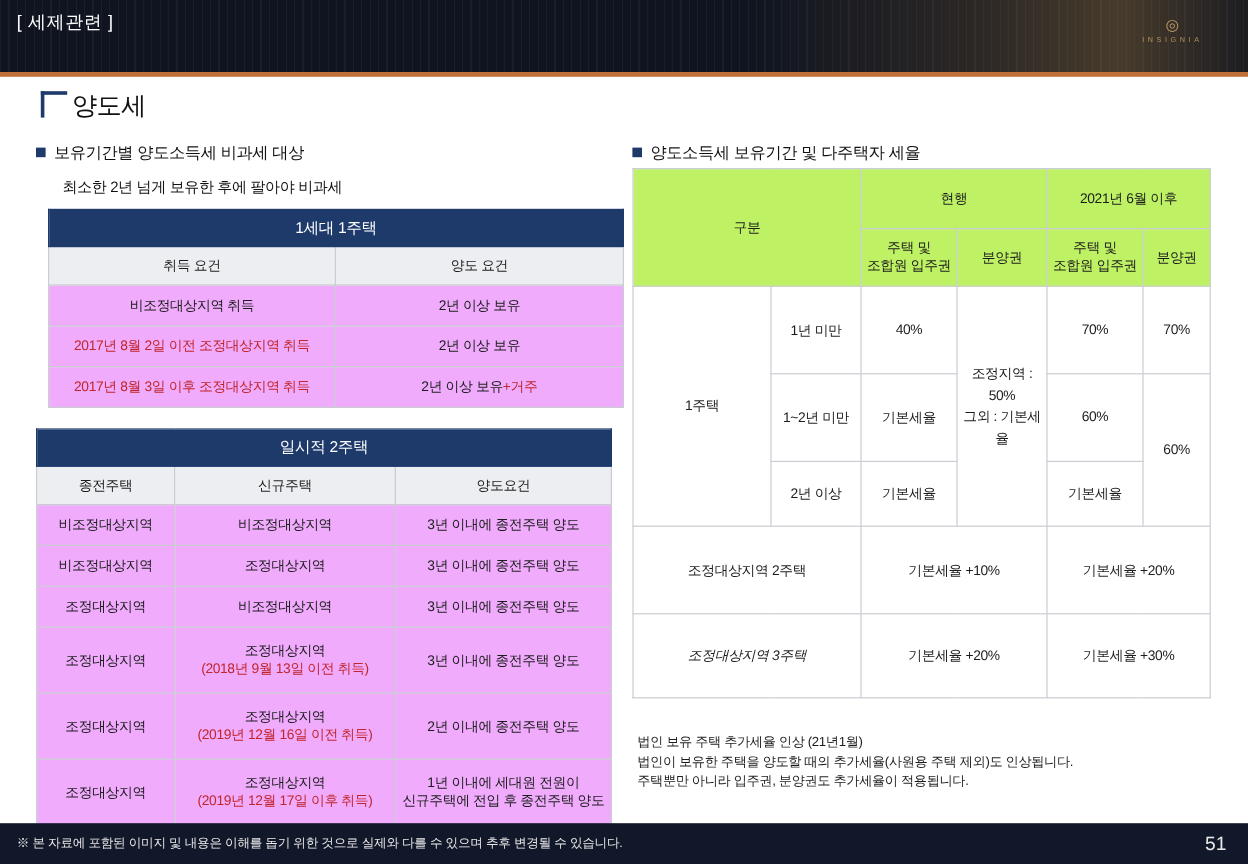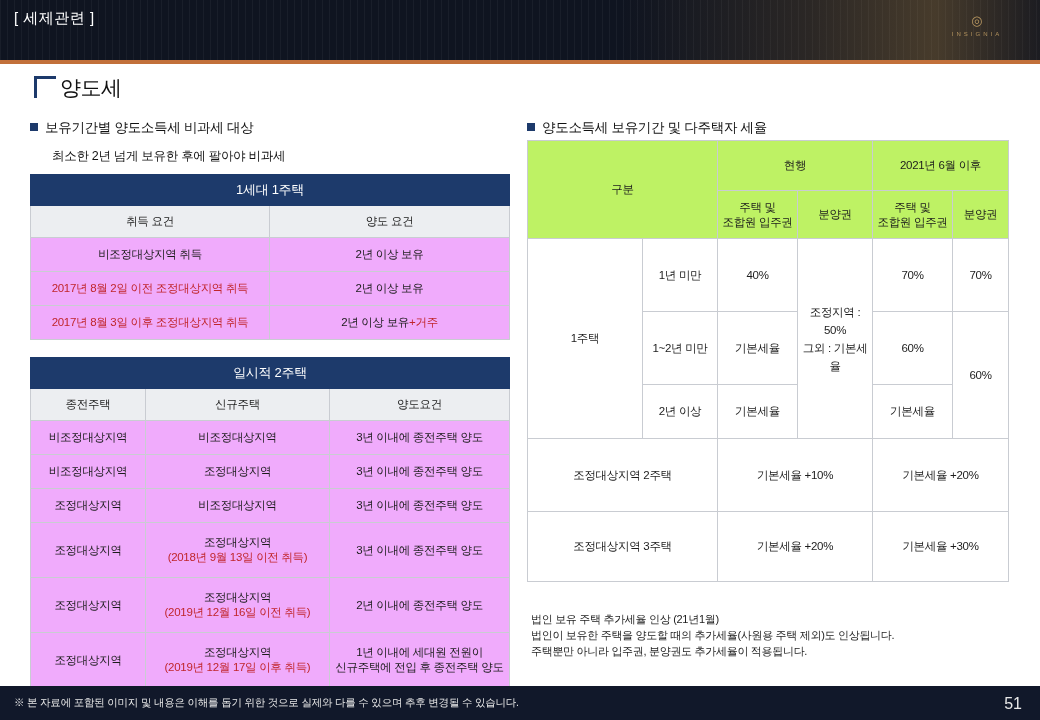--- a/index.html
+++ b/index.html
@@ -117,21 +117,21 @@
   <div class="page-title-wrap">
     <div class="corner-box"></div>
     <div class="page-title">양도세</div>
   </div>
 
   <div class="sec-head" style="left:30px; top:119px;">
     <span class="bullet"></span><span>보유기간별 양도소득세 비과세 대상</span>
   </div>
   <div class="sub-head" style="left:52px; top:148px;">최소한 2년 넘게 보유한 후에 팔아야 비과세</div>
 
-  <table class="tbl-left" style="left:30px; top:174px; width:479px;border-radius:23px;">
+  <table class="tbl-left" style="left:40px; top:174px; width:479px;border-radius:23px;">
     <colgroup>
         <col style="width:239px">
         <col style="width:240px">
       </colgroup>
     <tbody>
       <tr>
         <td class="band" colspan="2">1세대 1주택</td>
       </tr>
       <tr>
         <td class="hdr-cell">취득 요건</td>
@@ -262,21 +262,21 @@
         <td class="rc">기본세율</td>
         <td class="rc">기본세율</td>
       </tr>
 
       <tr>
         <td class="rc" colspan="2" style="height:73px;">조정대상지역 2주택</td>
         <td class="rc" colspan="2">기본세율 +10%</td>
         <td class="rc" colspan="2">기본세율 +20%</td>
       </tr>
       <tr>
-        <td class="rc" colspan="2" style="height:70px;">조정대상지역 3주택</td>
+        <td class="rc" colspan="2" style="height:70px;font-style:italic;">조정대상지역 3주택</td>
         <td class="rc" colspan="2">기본세율 +20%</td>
         <td class="rc" colspan="2">기본세율 +30%</td>
       </tr>
     </tbody>
   </table>
 
   <div class="notes" style="left:531px; top:611px; width:470px;">
     <div>법인 보유 주택 추가세율 인상 (21년1월)</div>
     <div>법인이 보유한 주택을 양도할 때의 추가세율(사원용 주택 제외)도 인상됩니다.</div>
     <div>주택뿐만 아니라 입주권, 분양권도 추가세율이 적용됩니다.</div>

